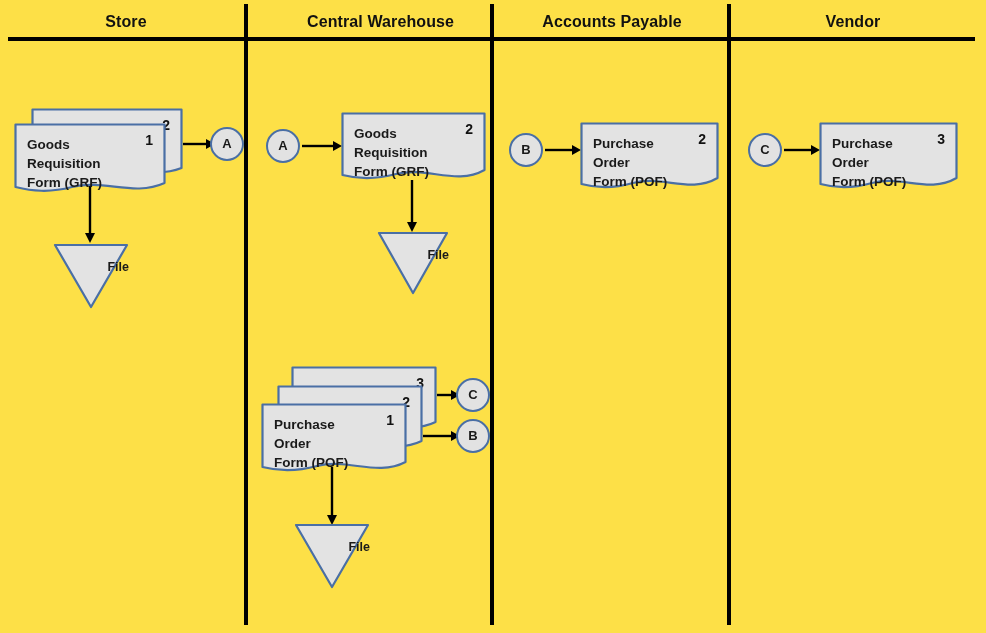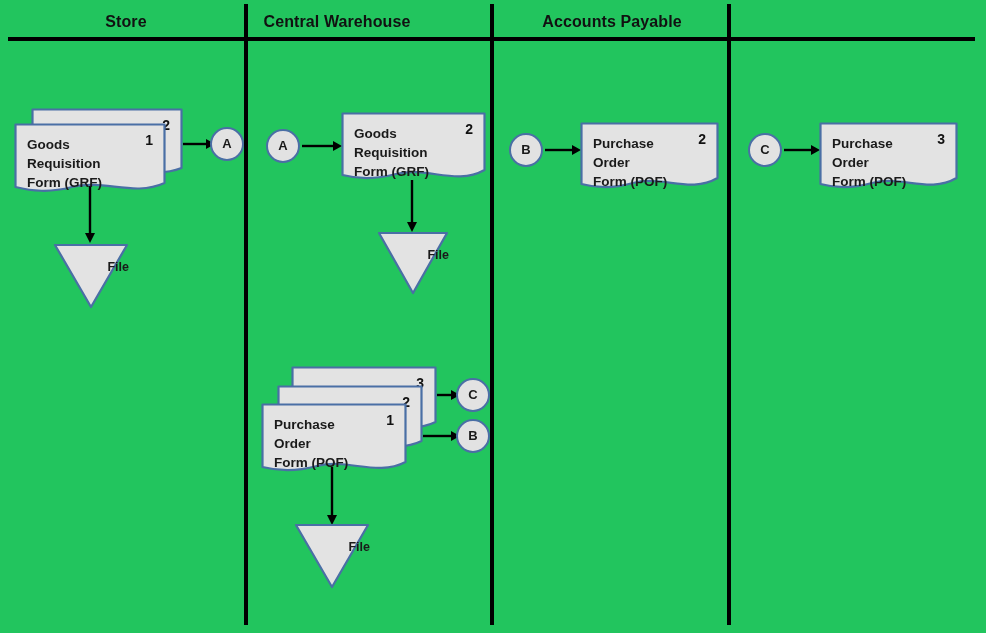--- a/index.html
+++ b/index.html
@@ -7,21 +7,21 @@
     padding: 0;
     background: #ffffff;
   }
   body {
     font-family: "Liberation Sans", sans-serif;
   }
   #canvas {
     position: relative;
     width: 986px;
     height: 633px;
-    background: #22c55e;
+    background: #fde047;
     overflow: hidden;
   }
 
   
   .lane-divider {
     position: absolute;
     top: 4px;
     width: 4px;
     height: 621px;
     background: #000000;
@@ -115,22 +115,23 @@
 <body>
 
 <div id="canvas">
 
   <div class="header-rule"></div>
   <div class="lane-divider" style="left:244px;"></div>
   <div class="lane-divider" style="left:490px;"></div>
   <div class="lane-divider" style="left:727px;"></div>
 
   <div class="lane-title" style="left:8px;  width:236px;">Store</div>
-  <div class="lane-title" style="left:236px;width:202px;">Central Warehouse</div>
+  <div class="lane-title" style="left:252px;width:202px;text-align:right;">Central Warehouse</div>
   <div class="lane-title" style="left:494px;width:236px;">Accounts Payable</div>
+  <div class="lane-title" style="left:731px;width:244px;">Vendor</div>
 
   <div class="doc" style="left:31px; top:108px; width:152px; height:72px; z-index:1;">
     <svg width="152" height="72" viewBox="0 0 152 72">
       <path d="M1.5 1.5 H150.5 V60 C120 72, 90 54, 58 62 C35 68, 18 66, 1.5 62 Z" fill="#E3E3E3" stroke="#4A6FA5" stroke-width="2.2" stroke-linejoin="round"></path>
     </svg>
     <div class="doc-num">2</div>
   </div>
 
   <div class="doc" style="left:14px; top:123px; width:152px; height:76px; z-index:2;">
     <svg width="152" height="76" viewBox="0 0 152 76">

